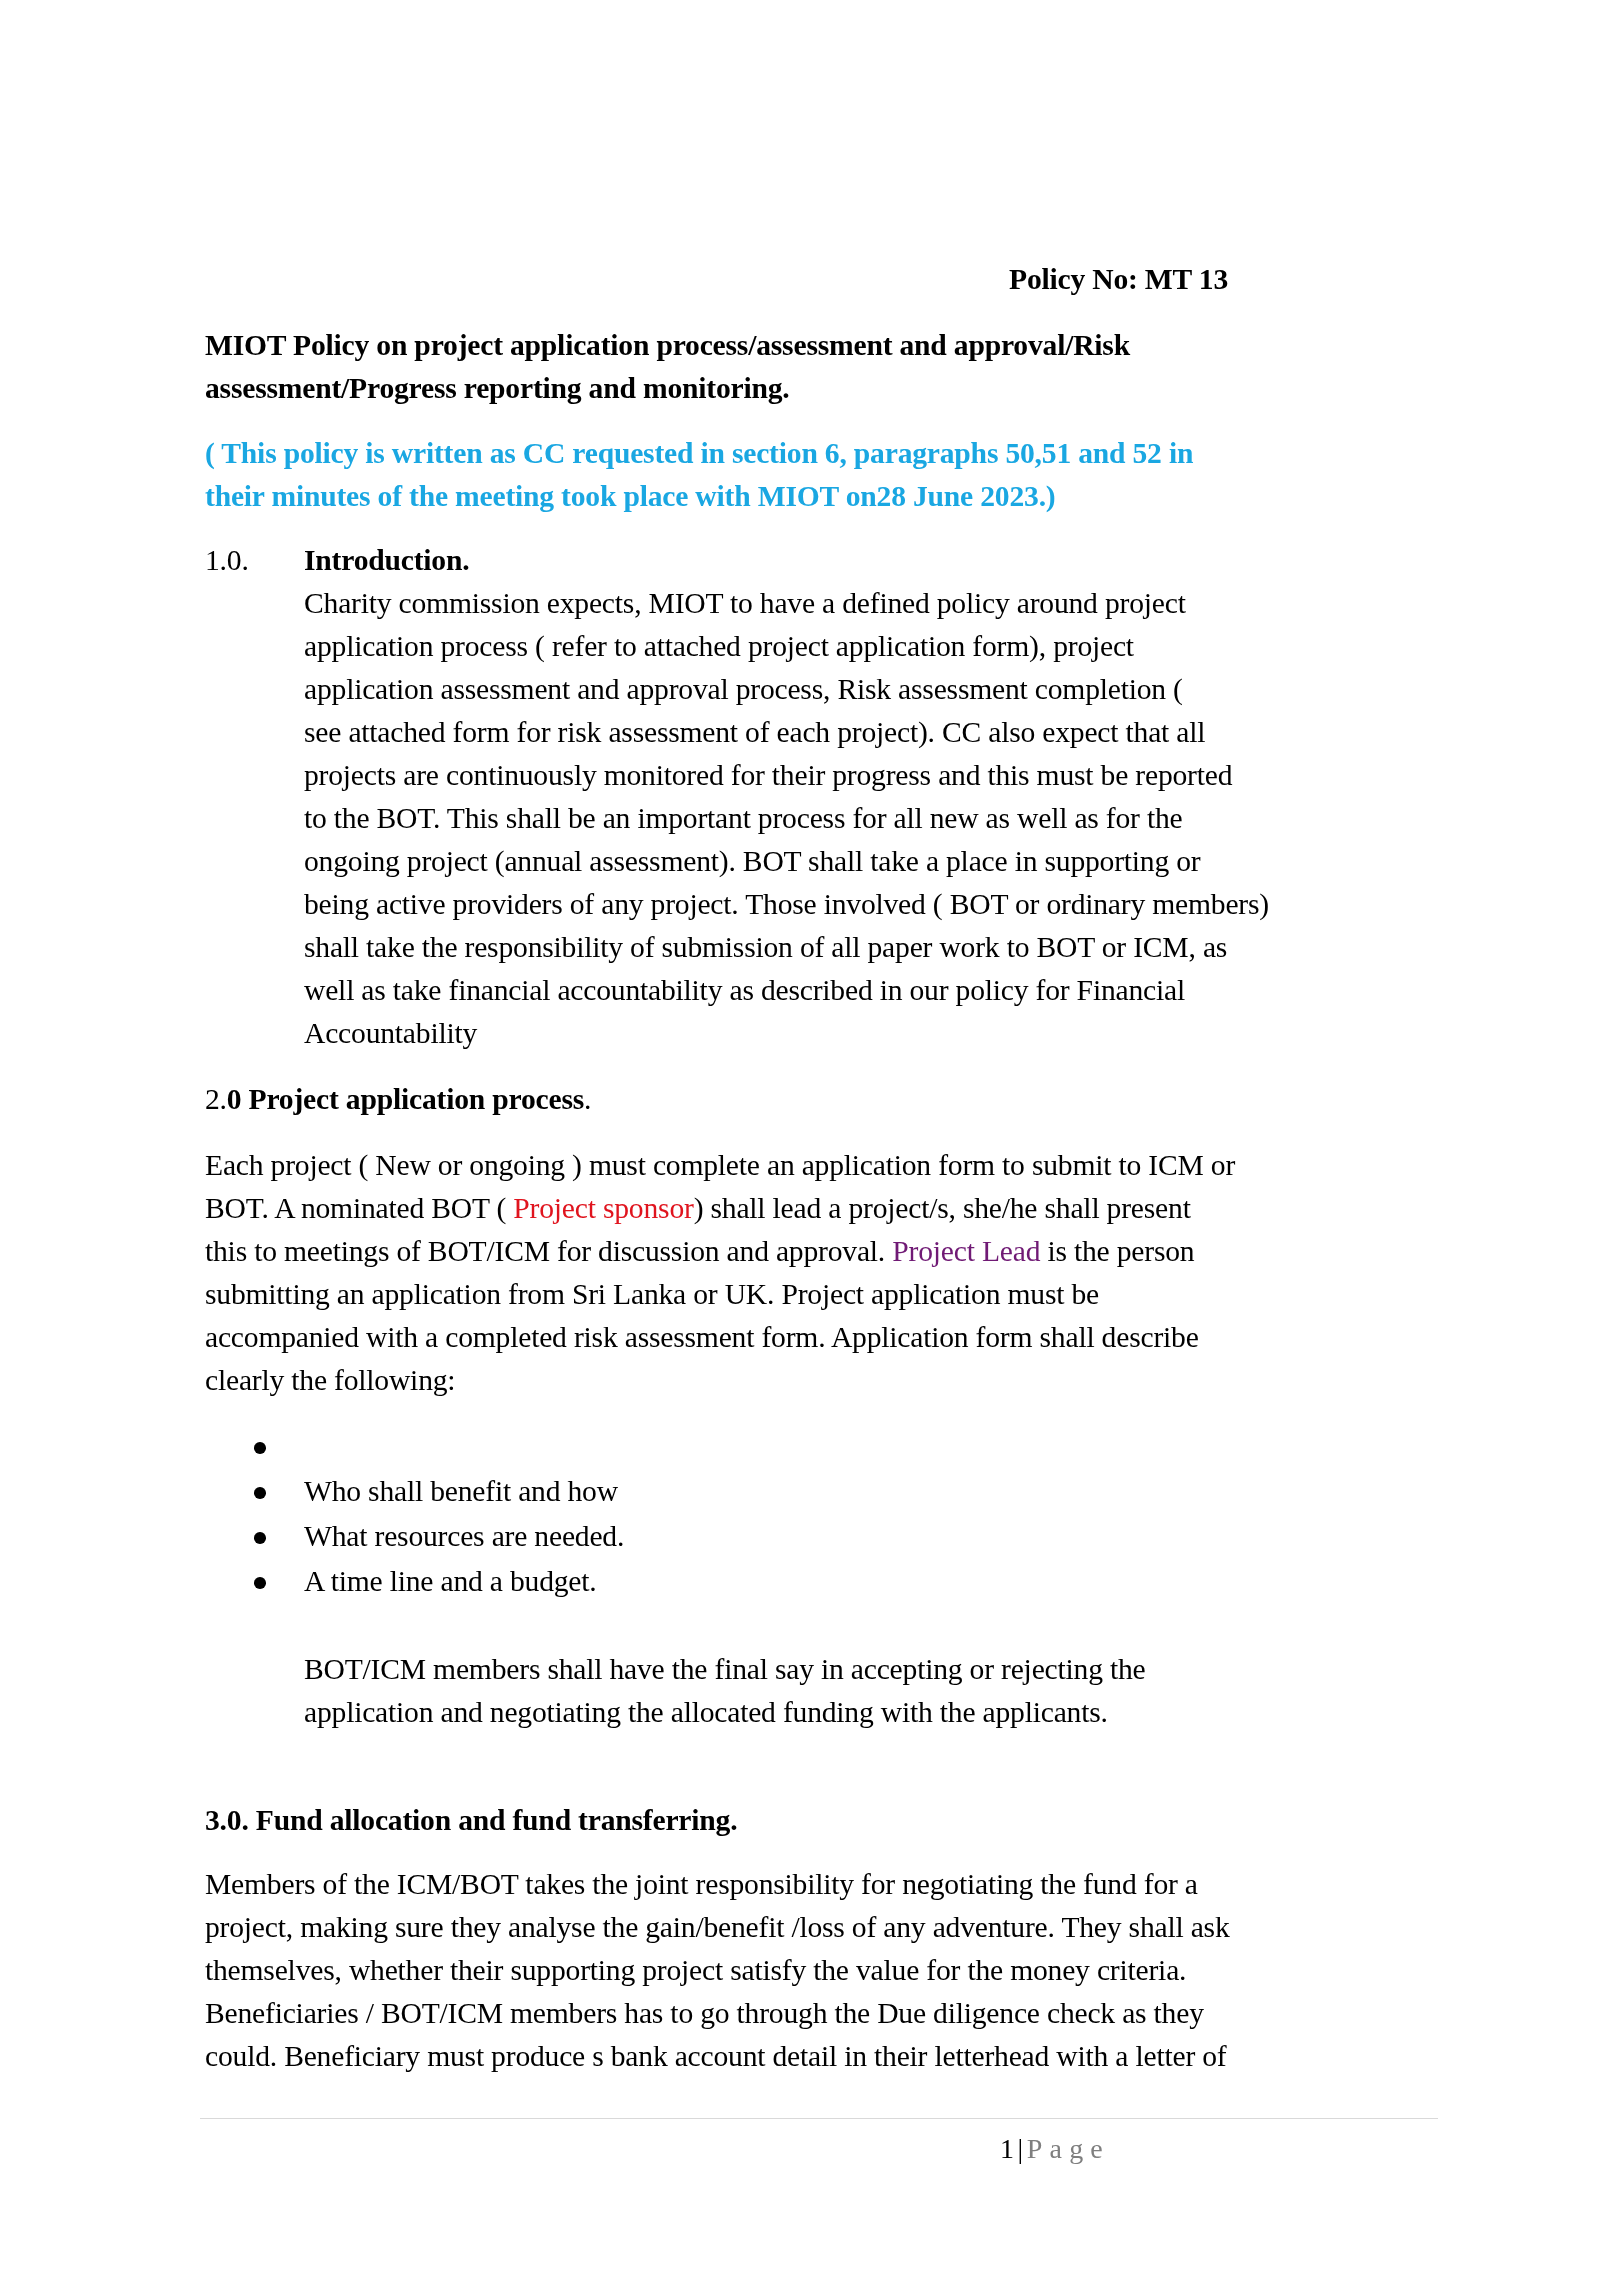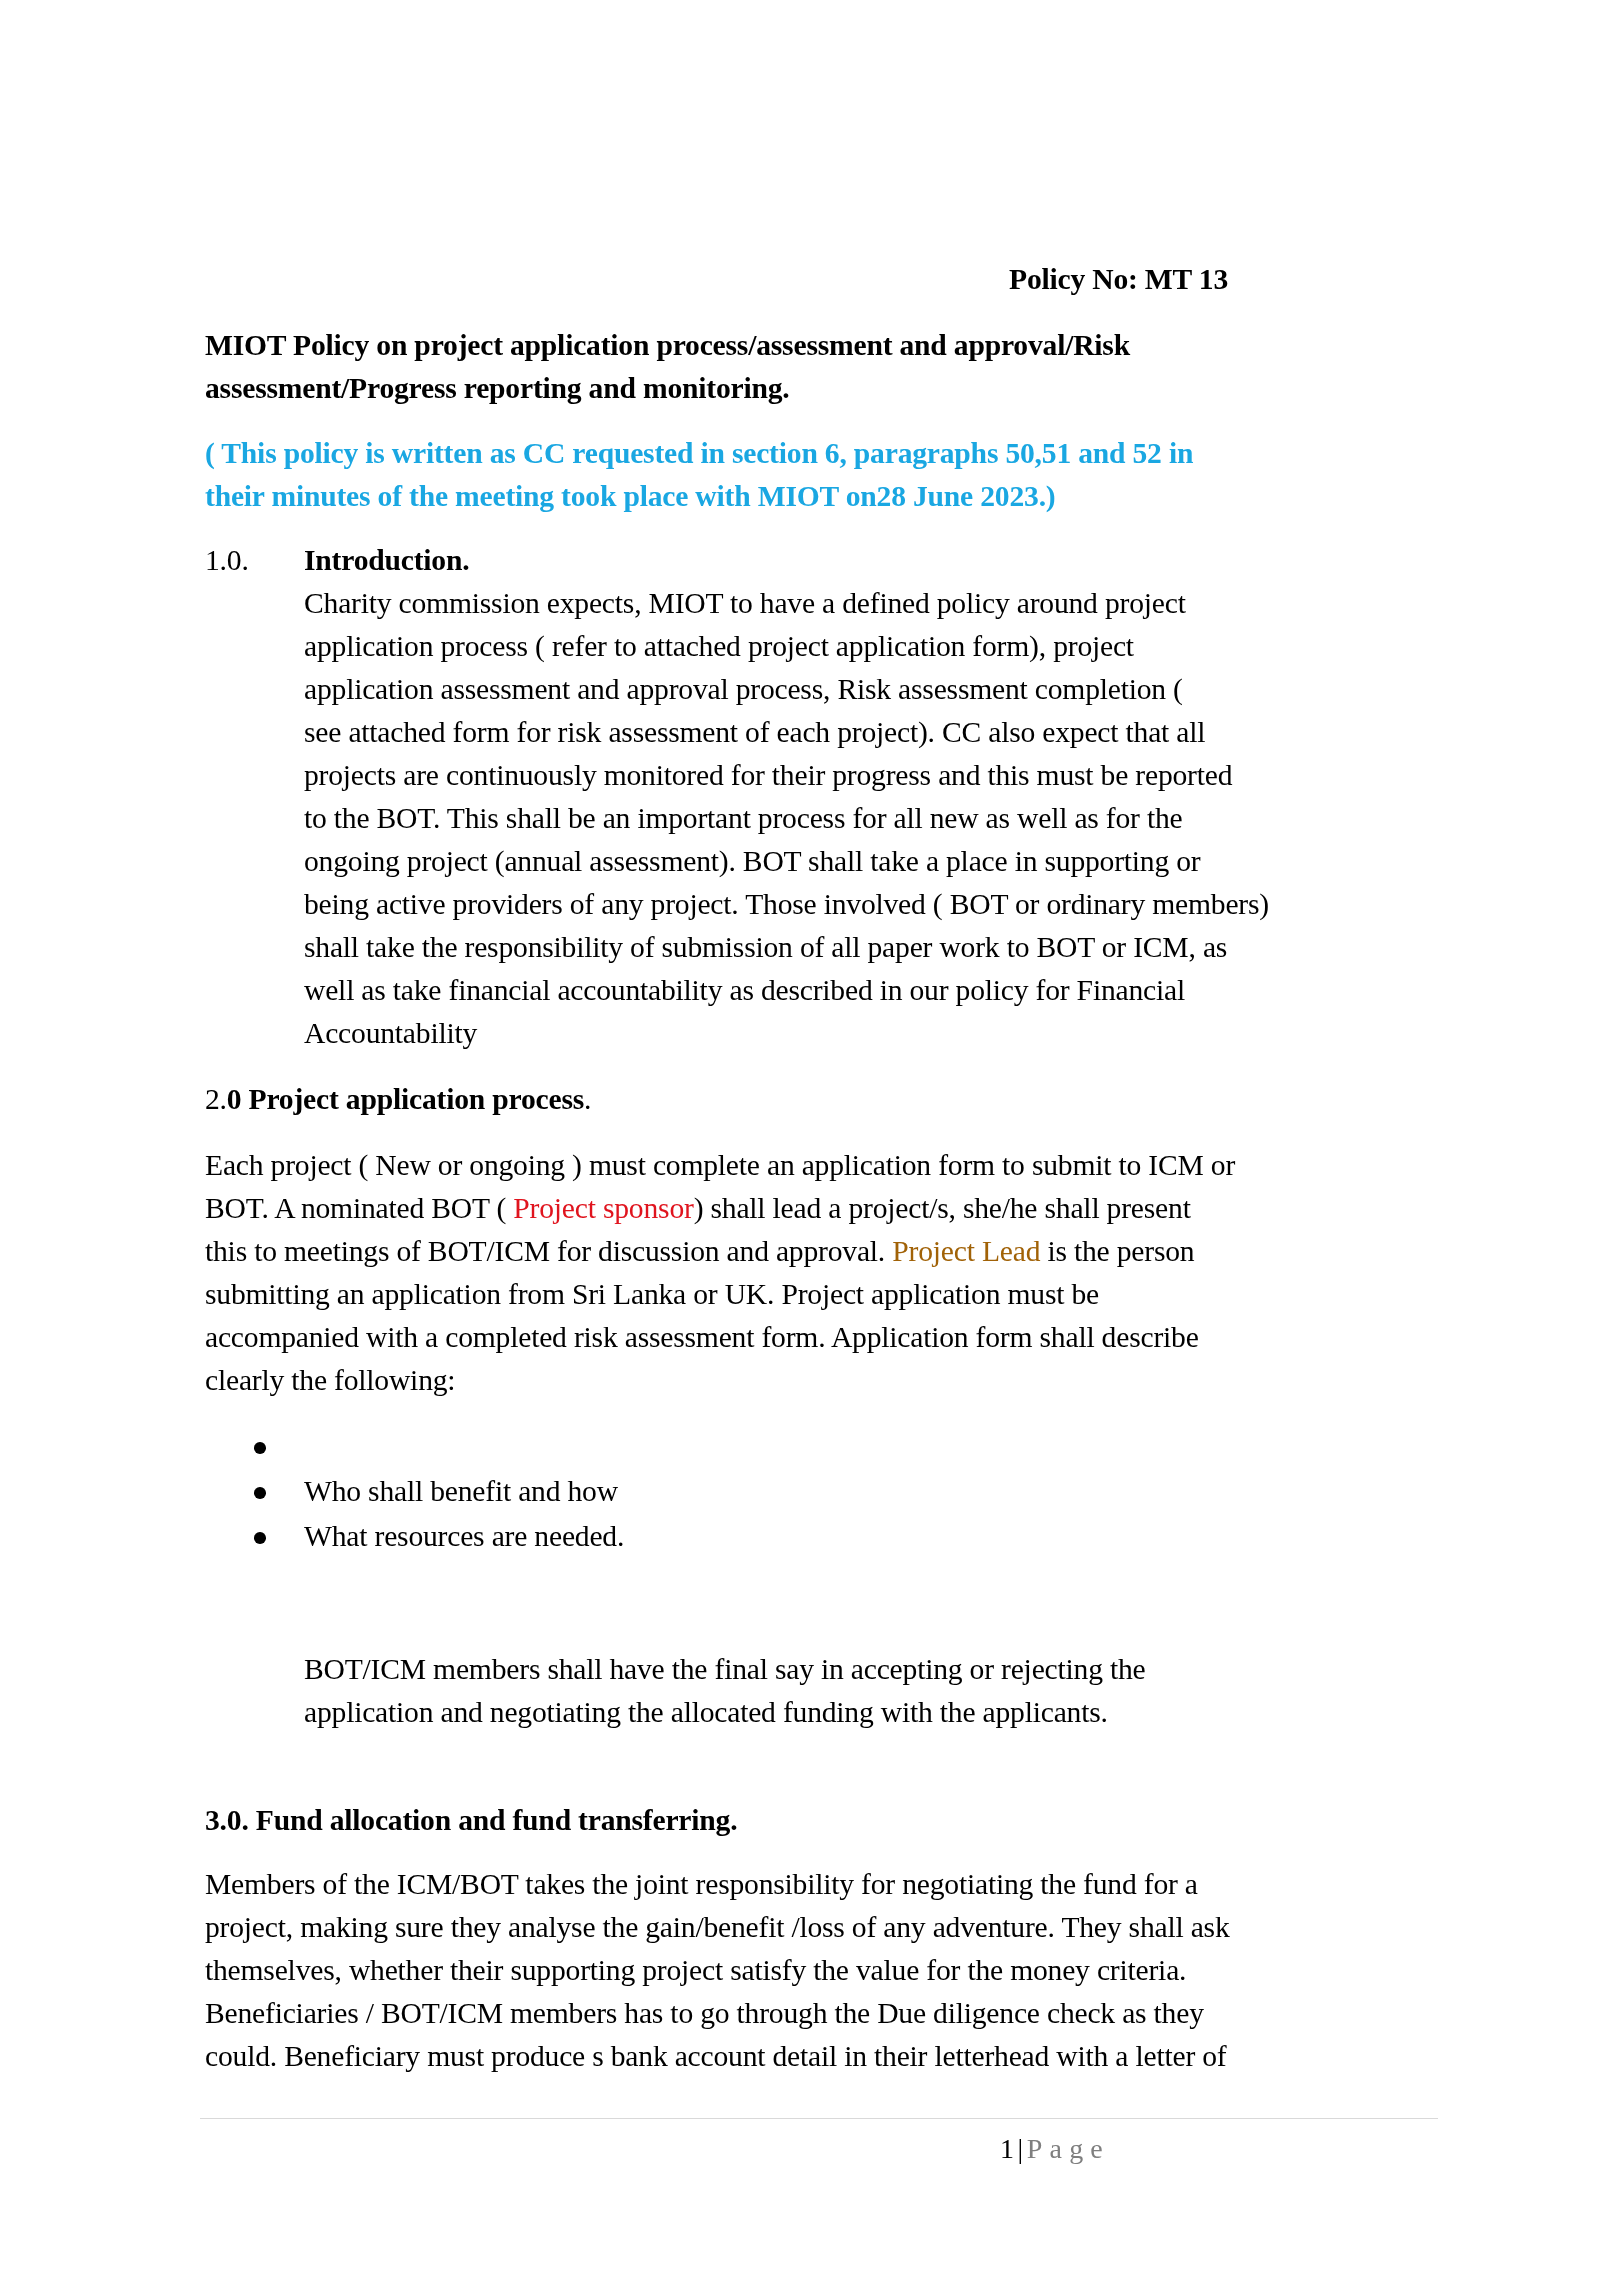--- a/index.html
+++ b/index.html
@@ -64,30 +64,31 @@
     <span class="line">well as take financial accountability as described in our policy for Financial</span>
     <span class="line">Accountability</span>
   </div>
 
   <div id="s2-heading" class="blk">
     <span>2.</span><span class="bold">0 Project application process</span><span>.</span>
   </div>
   <div id="s2-body" class="blk">
     <span class="line">Each project ( New or ongoing ) must complete an application form to submit to ICM or</span>
     <span class="line"><span>BOT. A nominated BOT ( </span><span class="red" style="color: rgb(224, 20, 30);">Project sponsor</span><span>) shall lead a  project/s, she/he shall present</span></span>
-    <span class="line"><span>this to meetings of BOT/ICM for discussion and approval. </span><span class="red" style="color: #a16207;">Project Lead</span><span> is the person</span></span>
+    <span class="line"><span>this to meetings of BOT/ICM for discussion and approval. </span><span class="red" style="color: #701a75;">Project Lead</span><span> is the person</span></span>
     <span class="line">submitting an application from Sri Lanka or UK. Project application must be</span>
     <span class="line">accompanied with a completed risk assessment form. Application form shall describe</span>
     <span class="line">clearly the following:</span>
   </div>
 
   <ul id="s2-bullets" class="blk">
     <li><span class="dot"></span></li>
     <li><span class="dot"></span><span>Who shall benefit and how</span></li>
     <li><span class="dot"></span><span>What resources are needed.</span></li>
+    <li><span class="dot"></span><span>A time line and a budget.</span></li>
   </ul>
 
   <div id="s2-closing" class="blk">
     <span class="line">BOT/ICM members shall have the final say in accepting or rejecting the</span>
     <span class="line">application and negotiating the allocated funding with the applicants.</span>
   </div>
 
   <div id="s3-heading" class="blk bold">3.0. Fund allocation and fund transferring.</div>
   <div id="s3-body" class="blk">
     <span class="line">Members of the ICM/BOT takes the joint responsibility for negotiating the fund for a</span>

